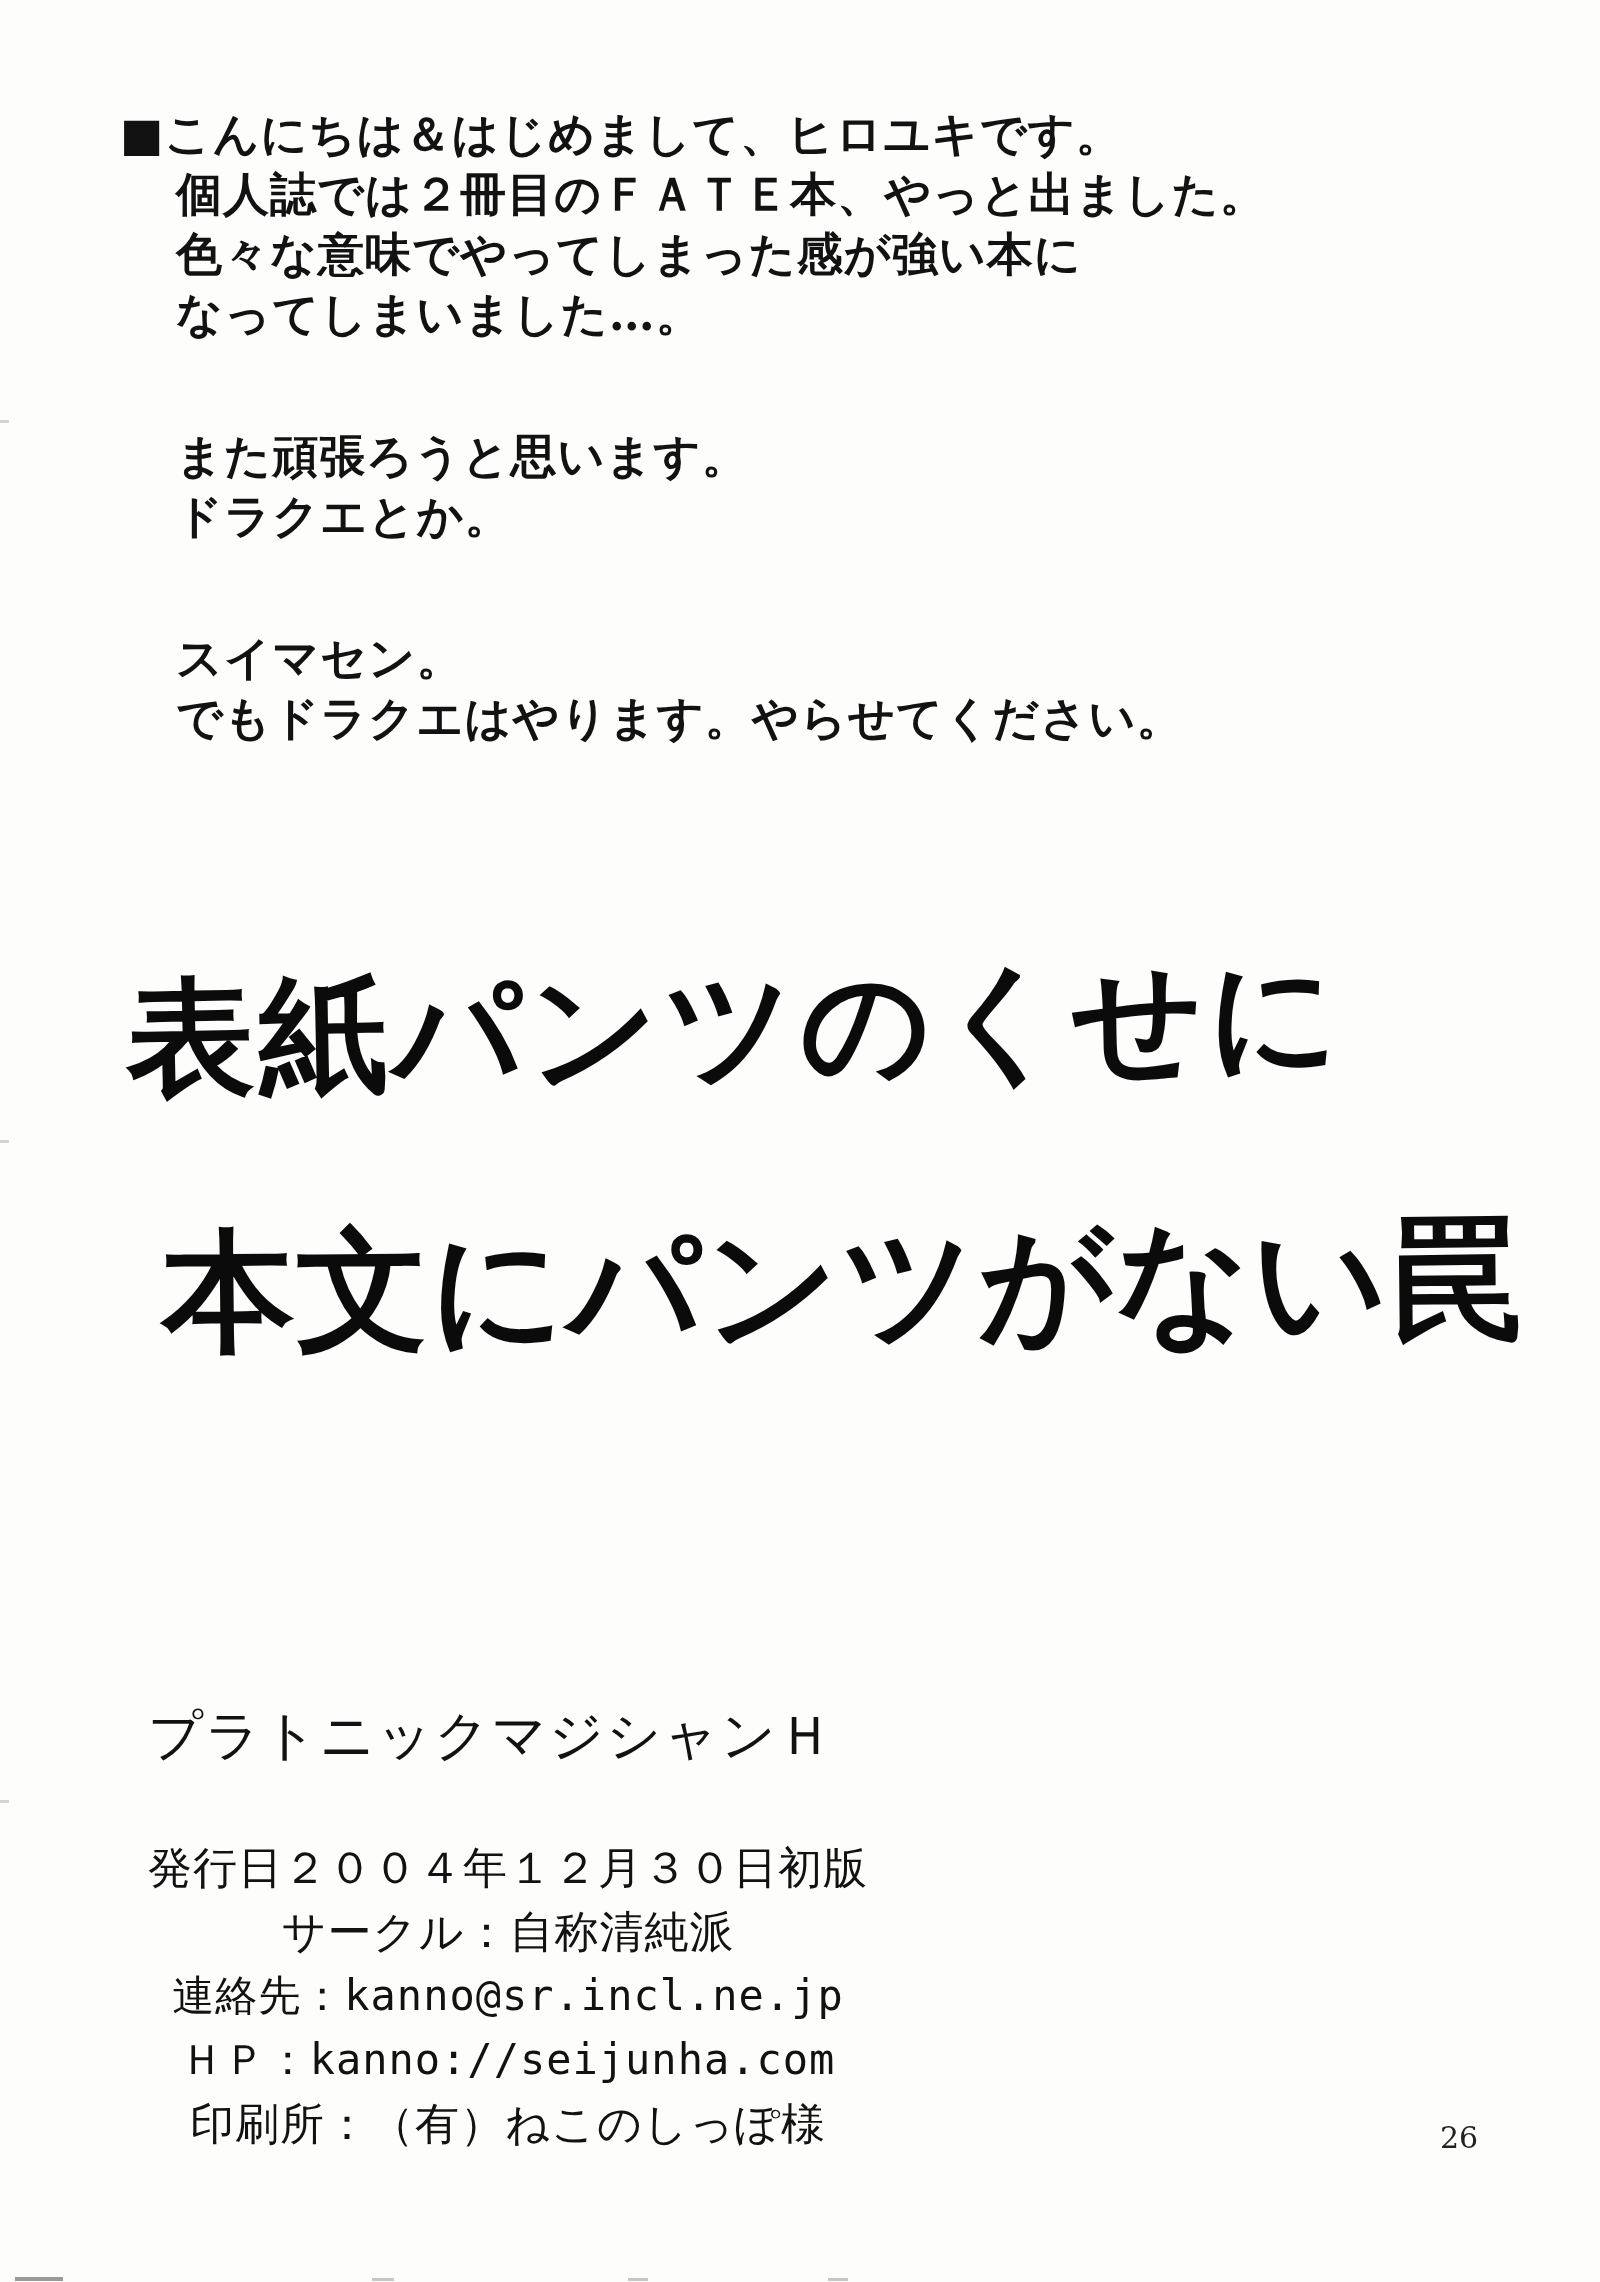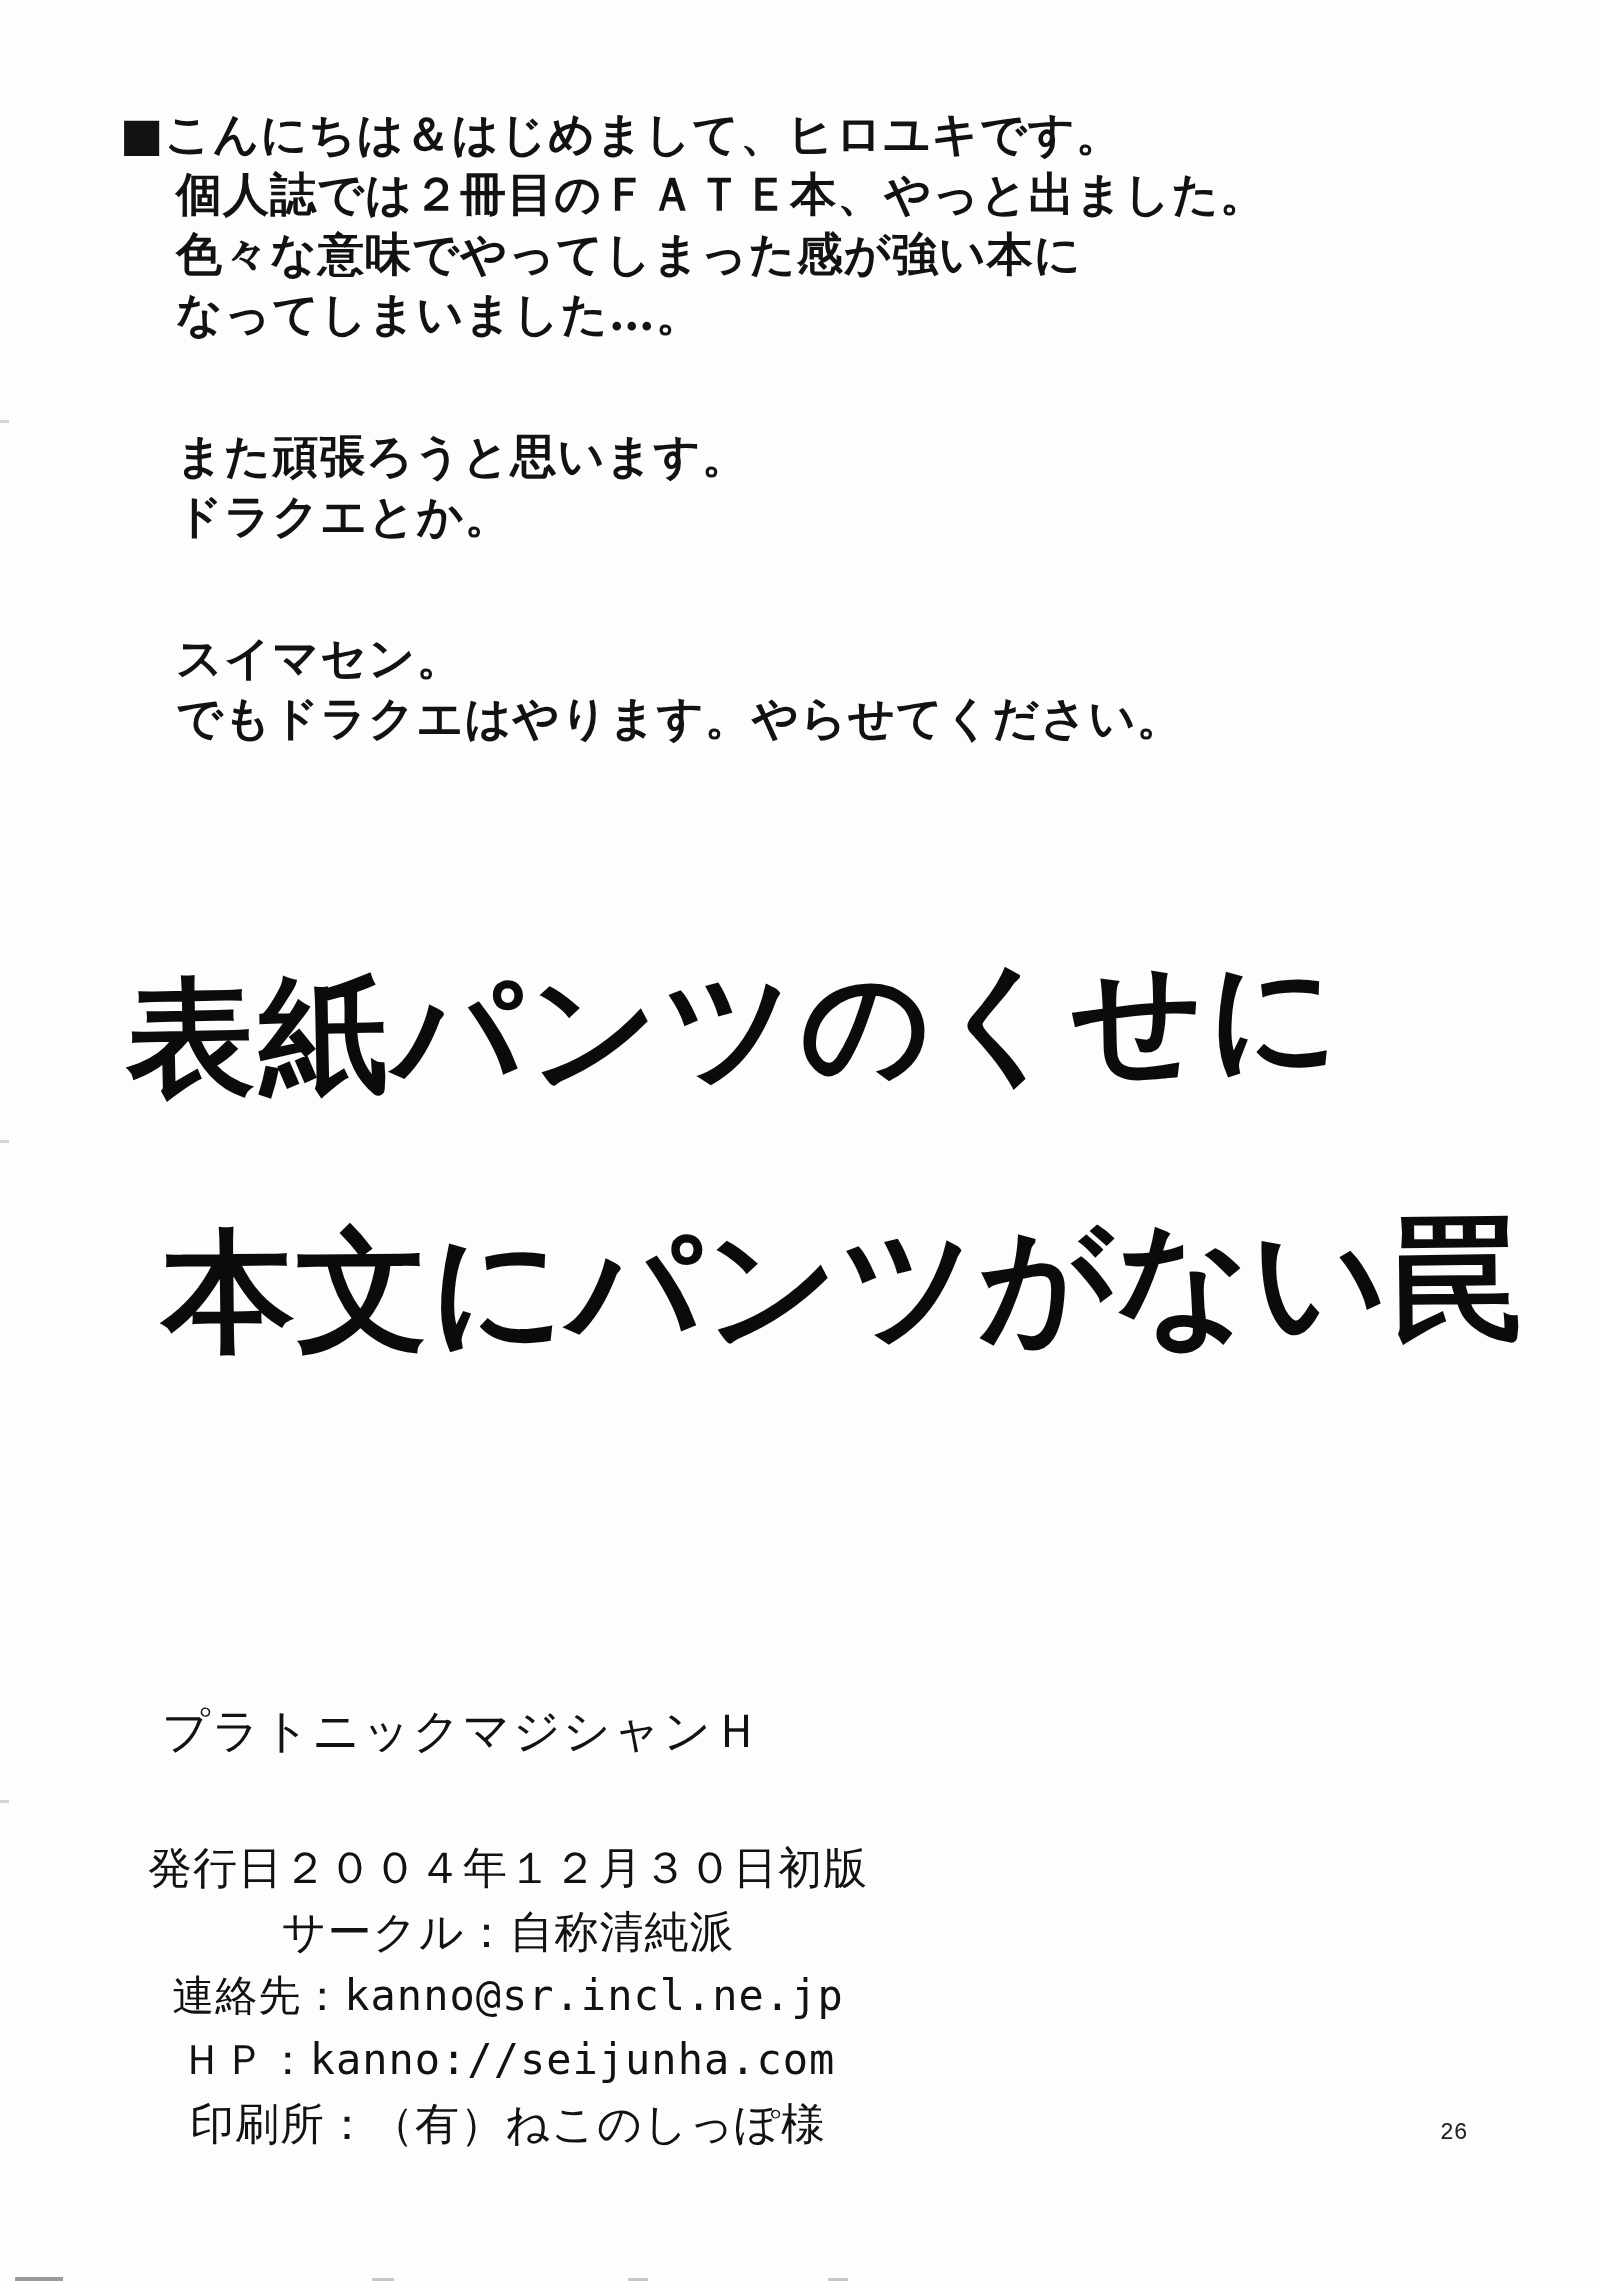--- a/index.html
+++ b/index.html
@@ -47,23 +47,23 @@
     left: 162px;
     top: 1198px;
     font-size: 132px;
     letter-spacing: 2px;
     transform: rotate(-0.6deg);
   }
 
   
   .colophon-title {
     position: absolute;
-    left: 162px;
+    left: 148px;
     top: 1700px;
-    font-size: 47px;
+    font-size: 54px;
     letter-spacing: 2px;
     white-space: nowrap;
   }
   .colophon {
     position: absolute;
     left: 148px;
     top: 1836px;
     font-size: 44px;
     line-height: 64px;
     letter-spacing: 1px;
@@ -72,23 +72,22 @@
   .colophon .cline { white-space: nowrap; }
   .colophon .cline.mono {
     font-family: "DejaVu Sans Mono", "Liberation Mono", monospace;
     font-size: 42px;
   }
 
   .page-number {
     position: absolute;
     left: 1440px;
     top: 2120px;
-    font-size: 23px;
+    font-size: 30px;
     color: #222;
-    font-family: Liberation Mono, monospace;
   }
 
   
   .artifact { position: absolute; background: #9a9a9a; }
   .a1 { left: 15px;  bottom: 1px; width: 48px; height: 4px; }
   .a2 { left: 372px; bottom: 1px; width: 22px; height: 3px; background: #c6c6c6; }
   .a3 { left: 628px; bottom: 1px; width: 20px; height: 3px; background: #c6c6c6; }
   .a4 { left: 828px; bottom: 1px; width: 20px; height: 3px; background: #c6c6c6; }
   .e1 { left: 0; top: 420px;  width: 9px; height: 3px; background: #d4d4d4; }
   .e2 { left: 0; top: 1140px; width: 9px; height: 3px; background: #d4d4d4; }

